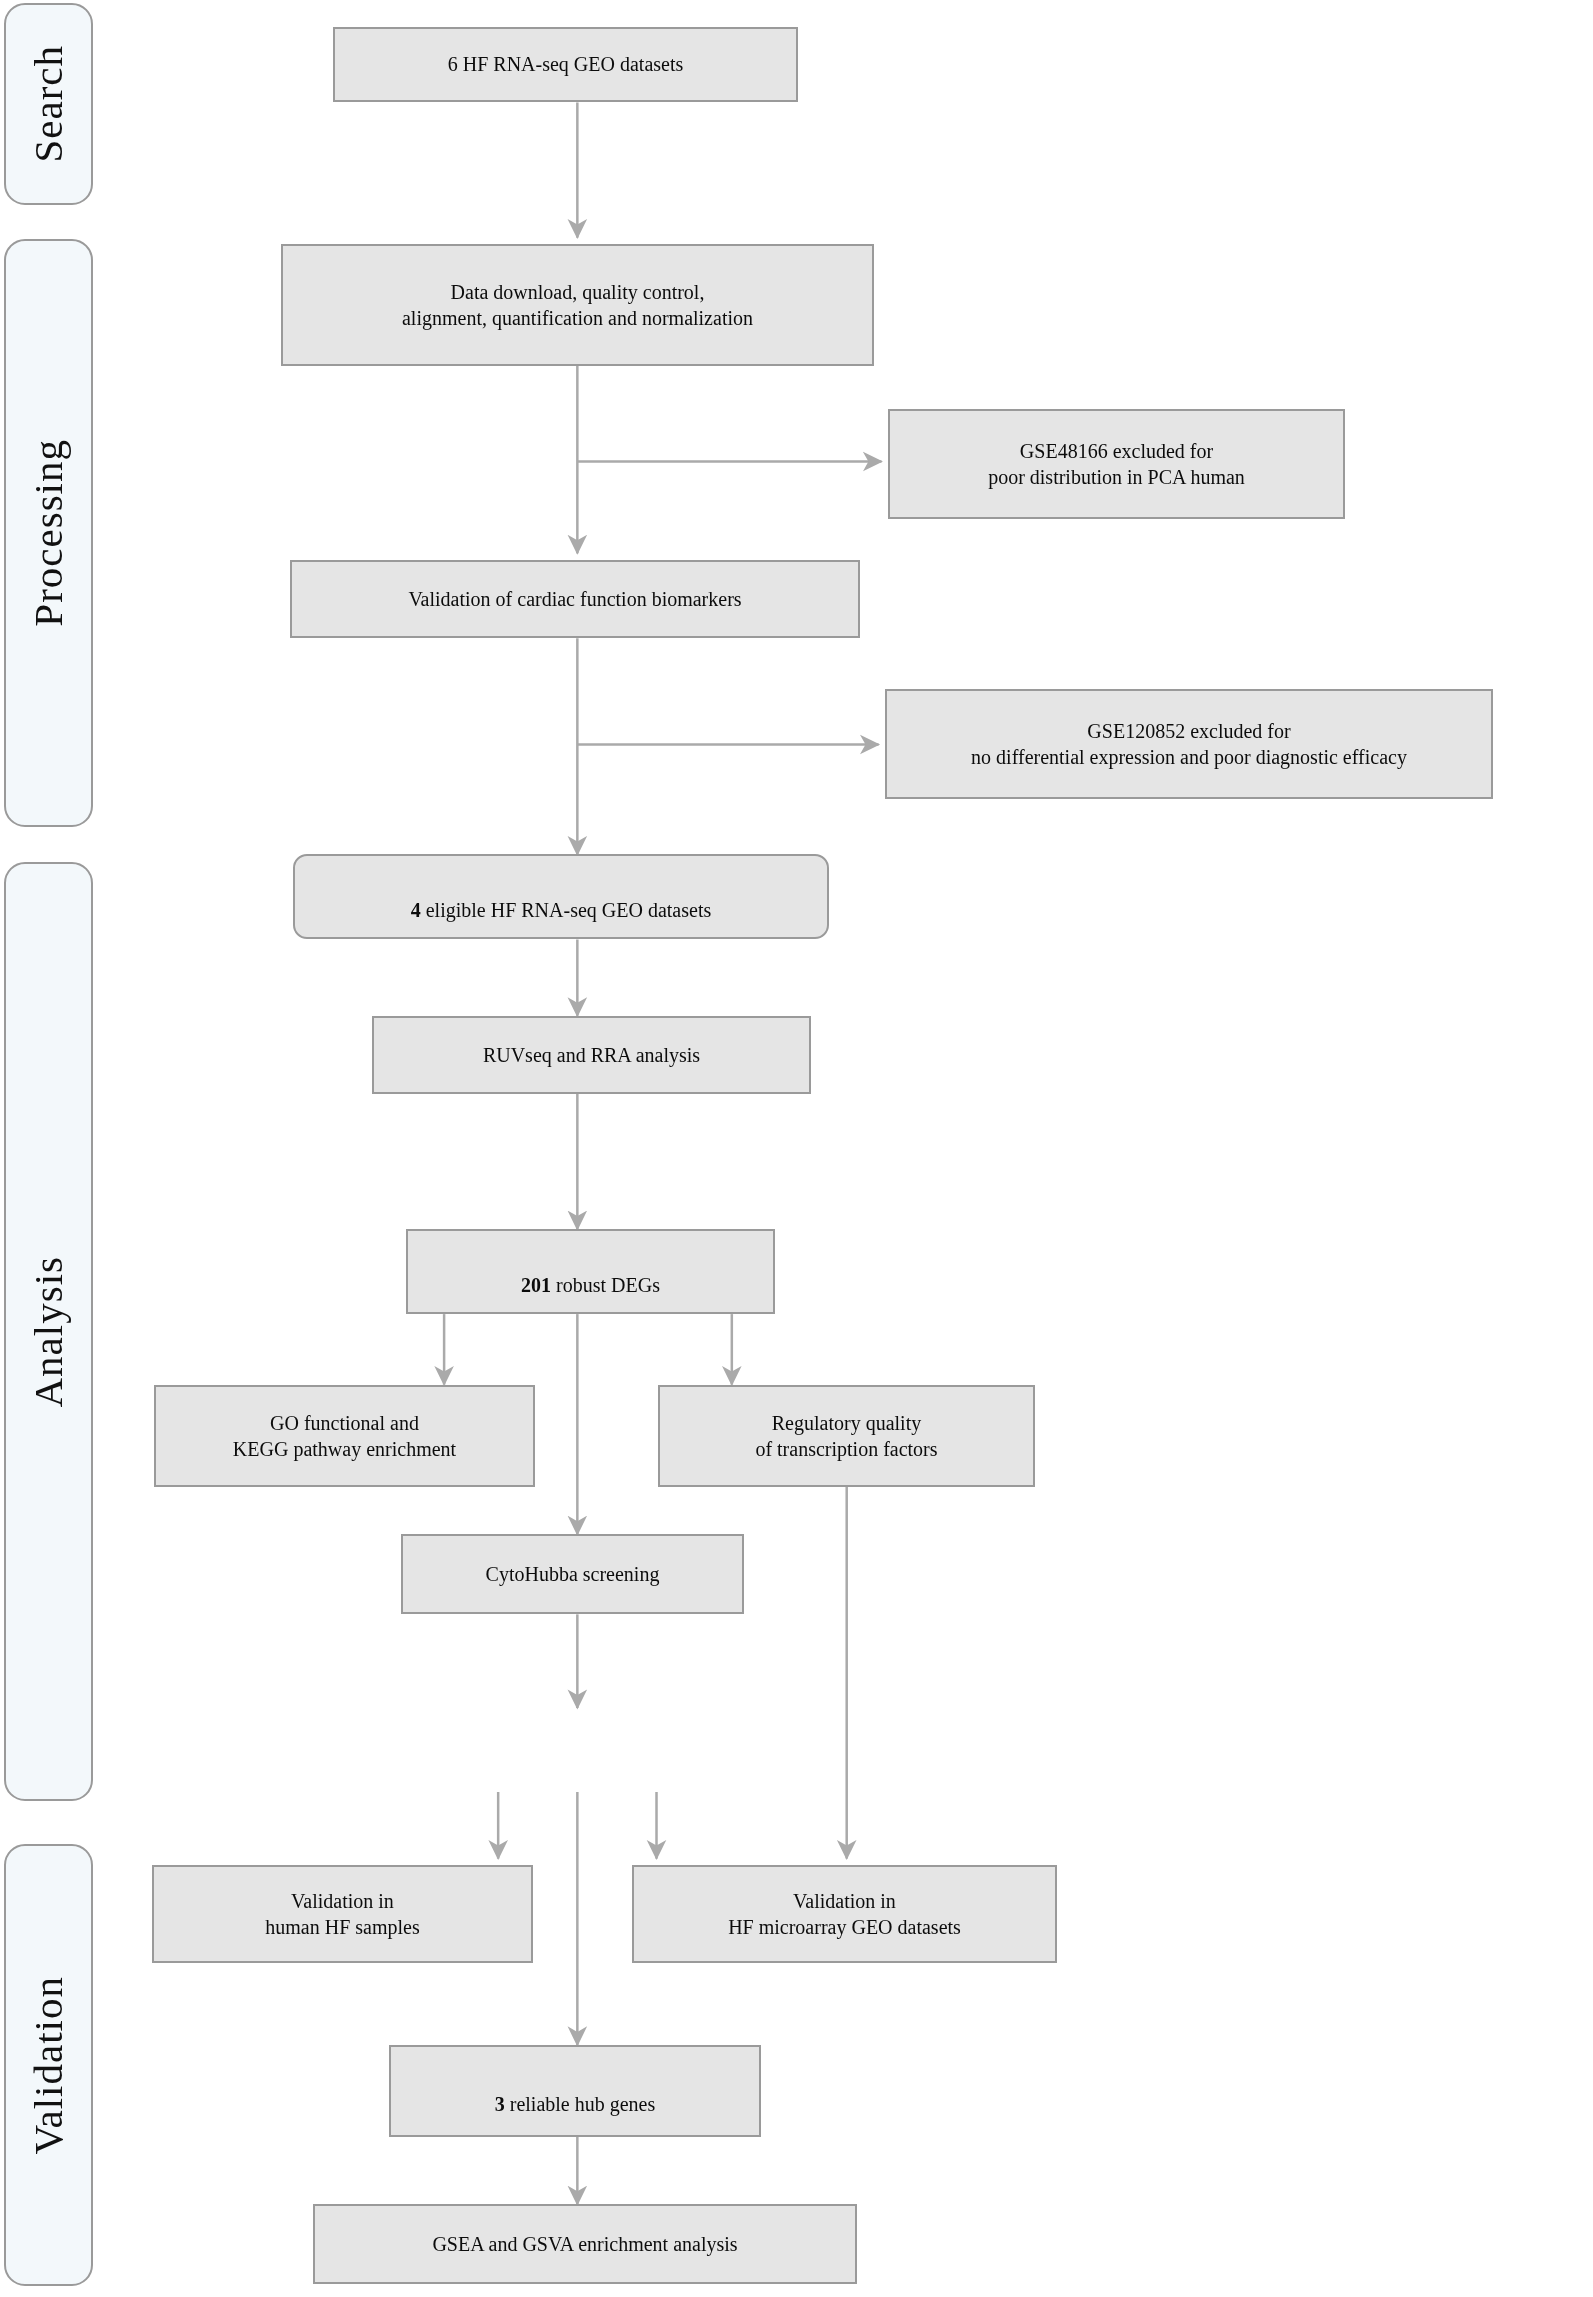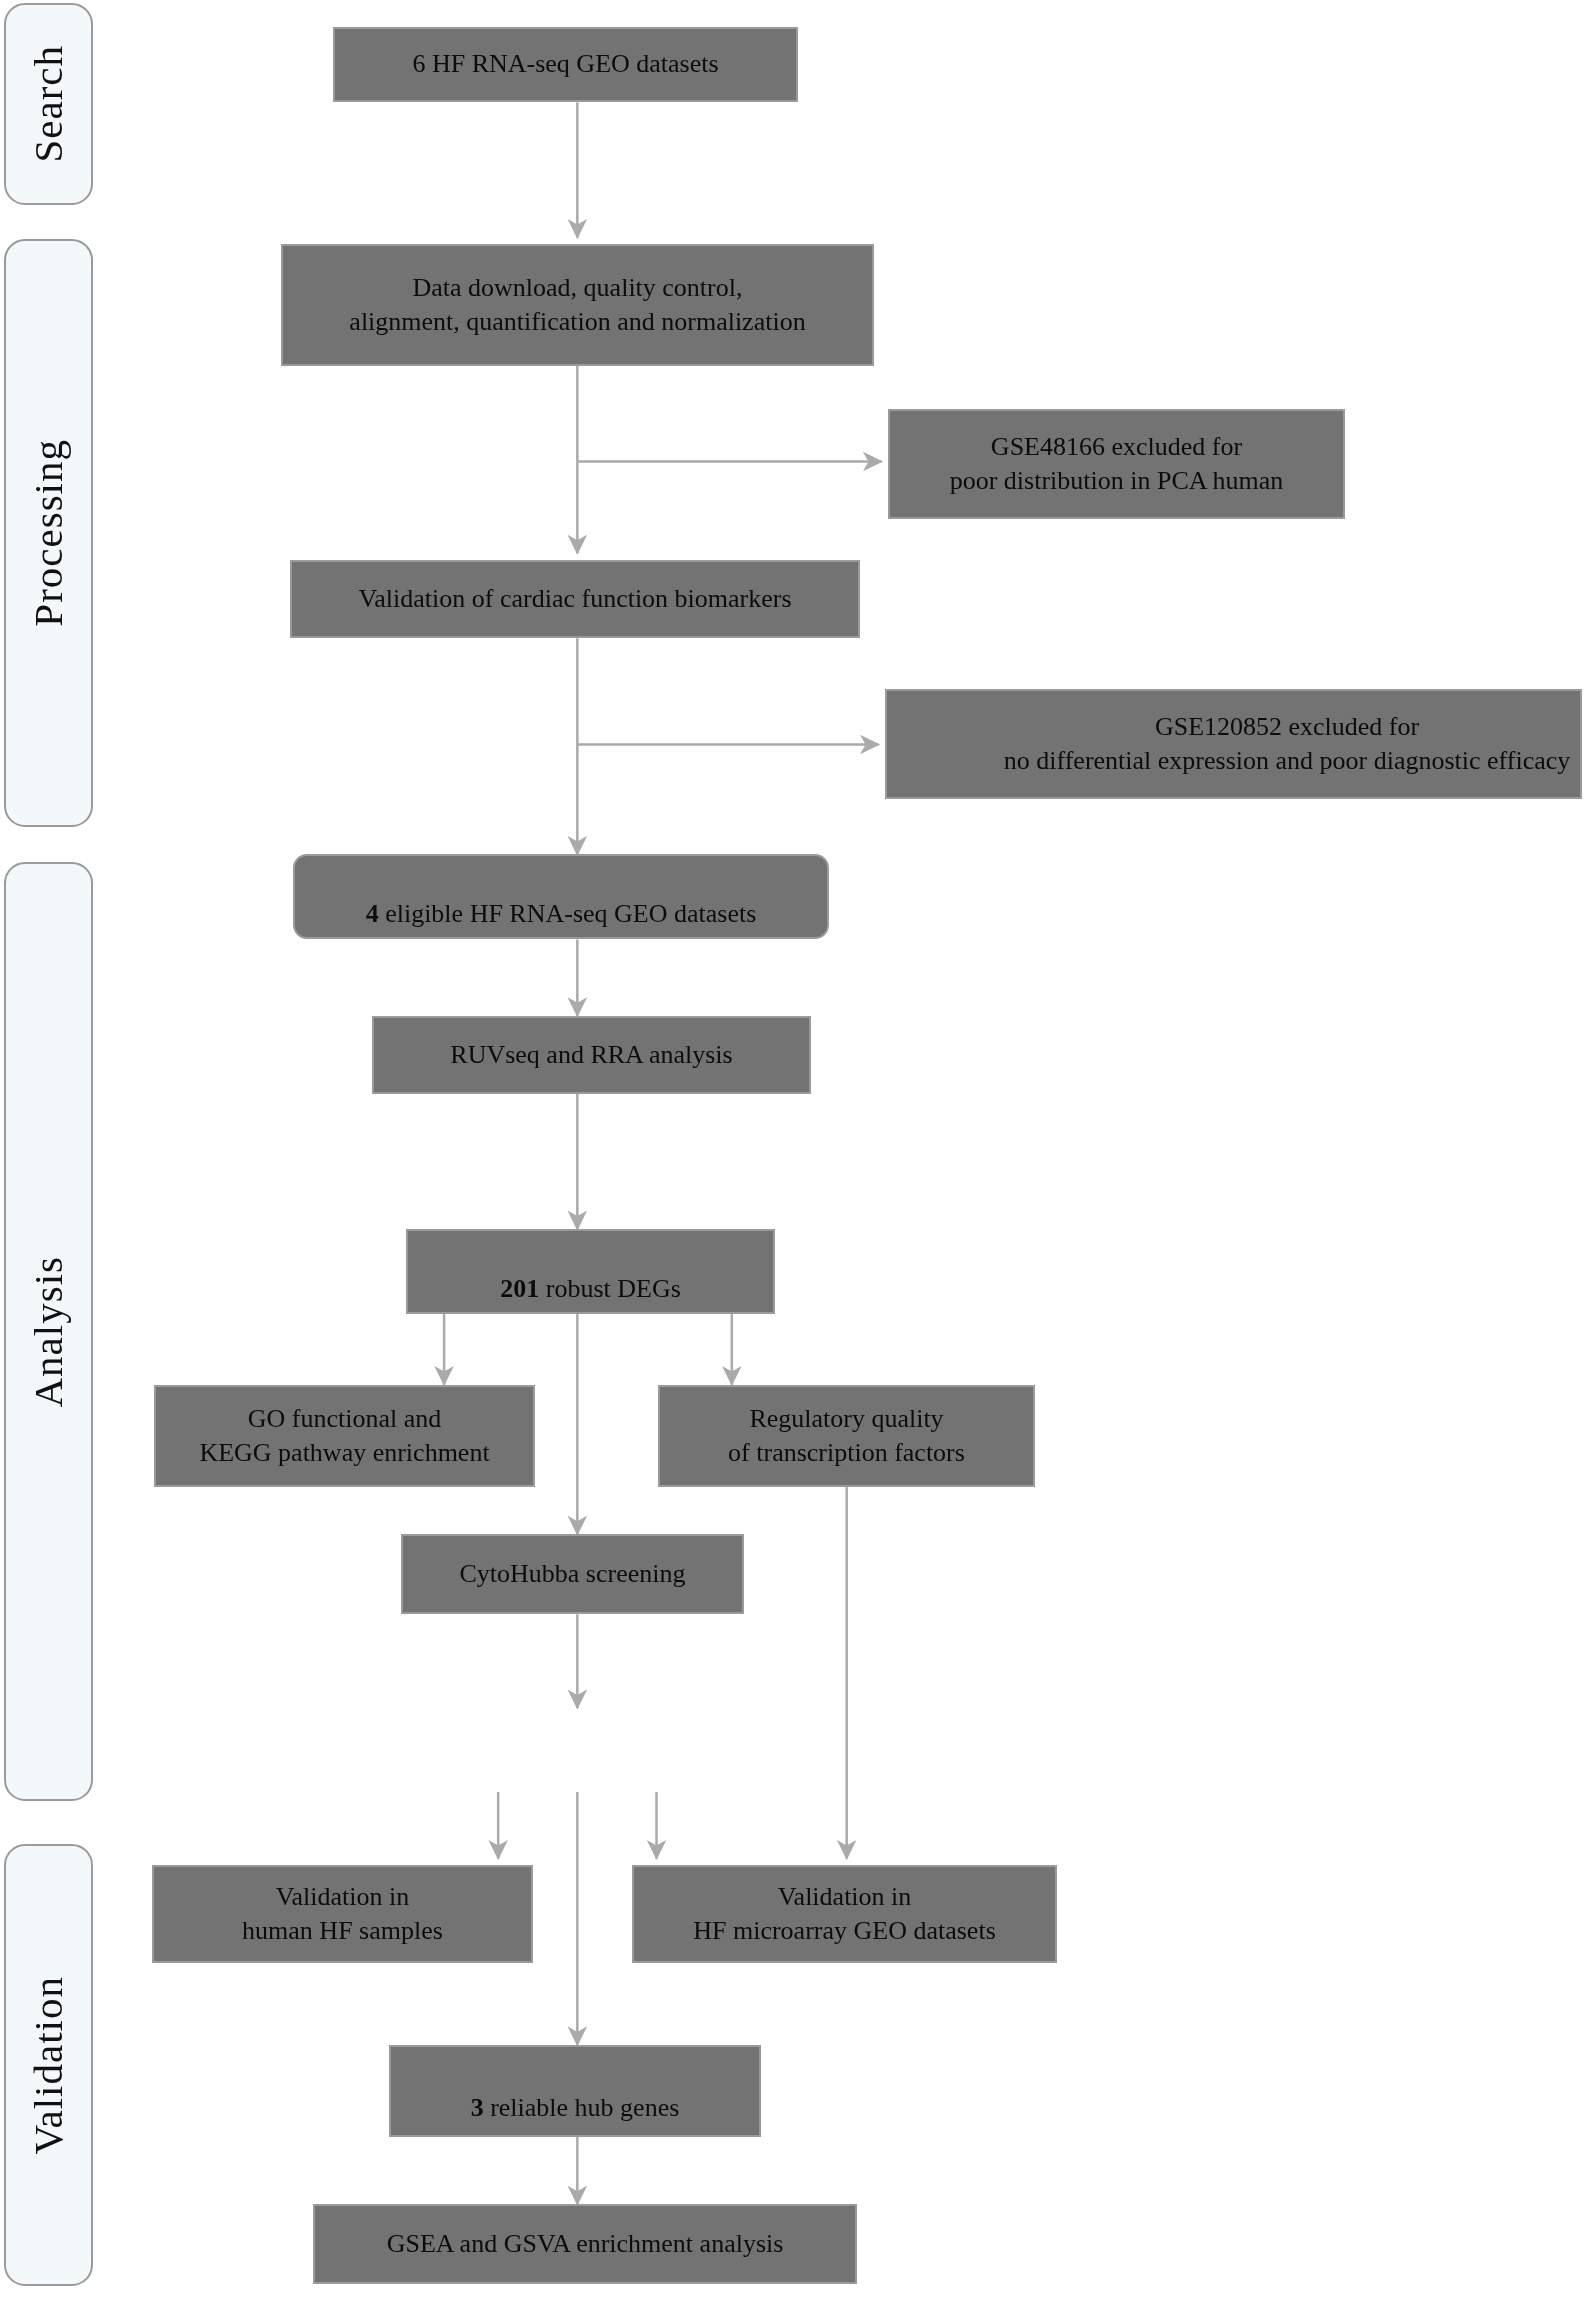--- a/index.html
+++ b/index.html
@@ -34,28 +34,28 @@
     font-size: 41px;
     letter-spacing: 1px;
     color: #111111;
     white-space: nowrap;
     line-height: 1;
   }
   
   .node {
     position: absolute;
     box-sizing: border-box;
-    background: #737373;
+    background: #e5e5e5;
     border: 2.9px solid #9a9a9a;
     display: flex;
     align-items: center;
     justify-content: center;
     text-align: center;
     color: #0c0c0c;
-    font-size: 26px;
+    font-size: 20px;
     line-height: 1.32;
     padding: 1.9px 9.7px;
   }
   .node .txt { display: block; white-space: pre-line; }
   .node b { font-weight: bold; }
   
   .conn {
     position: absolute;
     top: 0;
     left: 0;
@@ -138,21 +138,21 @@
 
   <div class="node" style="left:888px; top:409px; width:457px; height:110px;">
     <span class="txt">GSE48166 excluded for
 poor distribution in PCA human</span>
   </div>
 
   <div class="node" style="left:290px; top:560px; width:570px; height:78px;">
     <span class="txt">Validation of cardiac function biomarkers</span>
   </div>
 
-  <div class="node" style="left:885px; top:689px; width:697px; height:110px;justify-content:flex-end;">
+  <div class="node" style="left:885px; top:689px; width:608px; height:110px;">
     <span class="txt">GSE120852 excluded for
 no differential expression and poor diagnostic efficacy</span>
   </div>
 
   <div class="node" style="left:293px; top:854px; width:536px; height:85px;border-radius:14px;">
     <span class="txt">
       <b>4</b><span> eligible HF RNA-seq GEO datasets</span>
     </span>
   </div>
 

